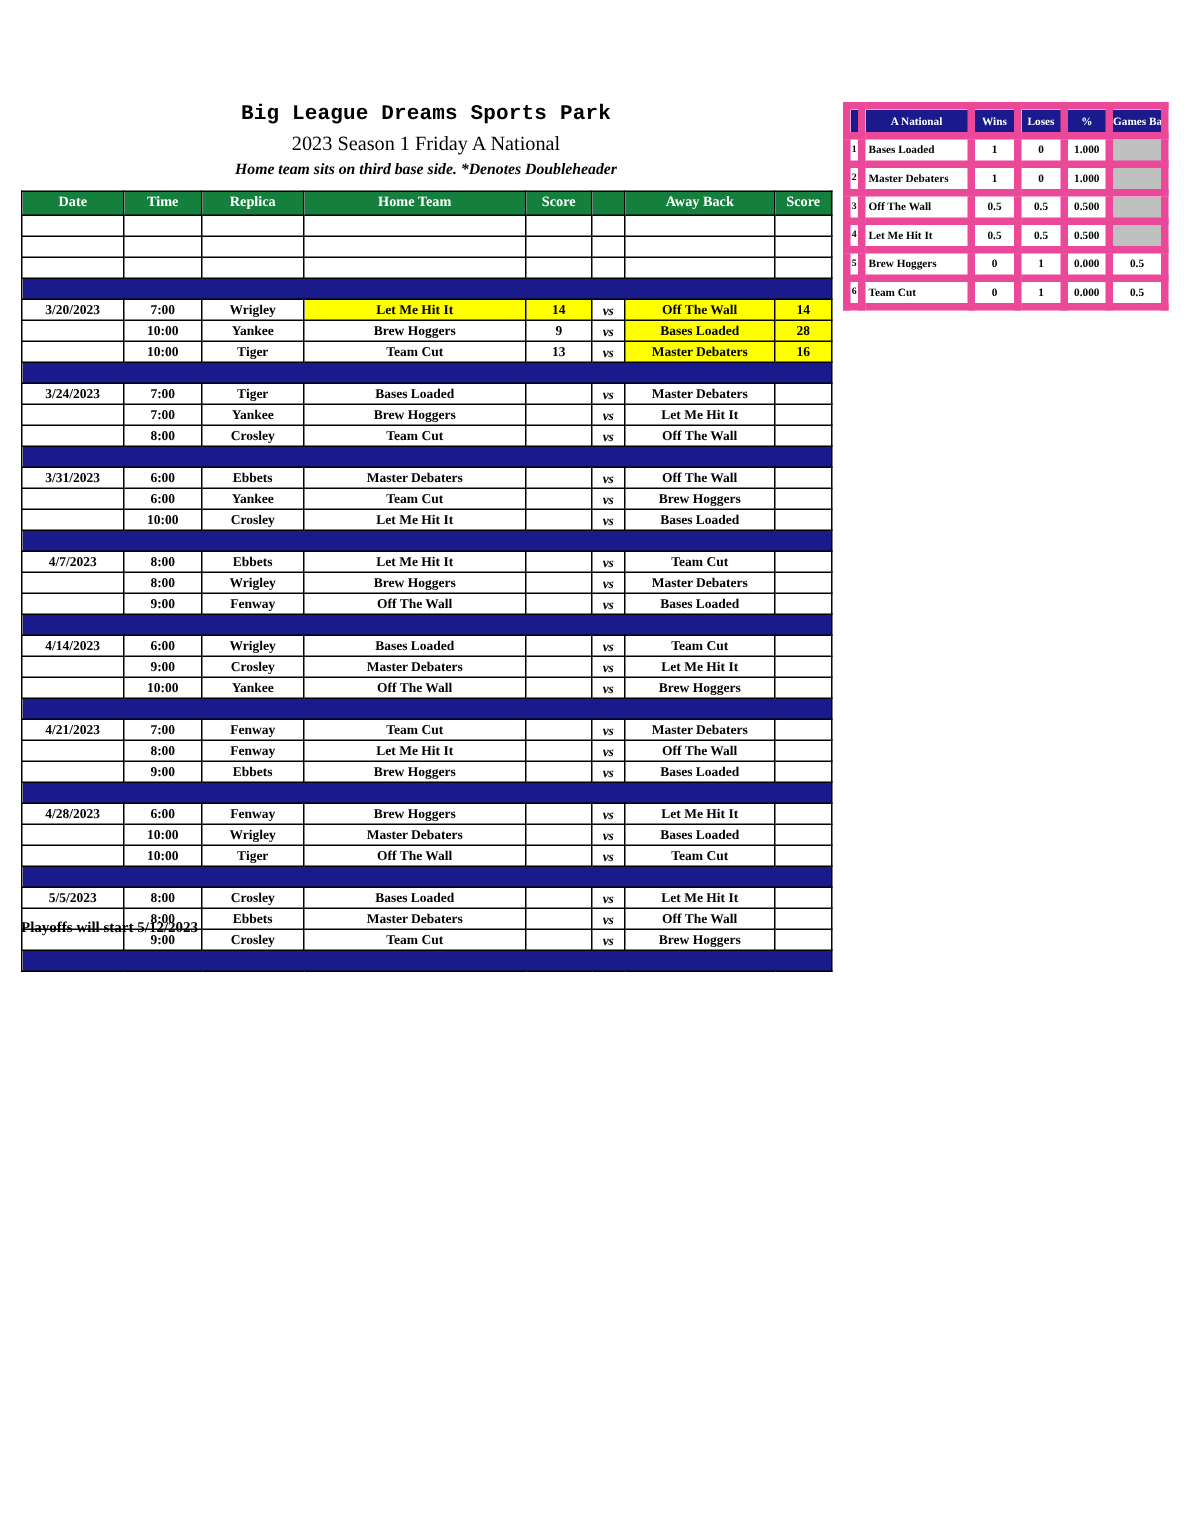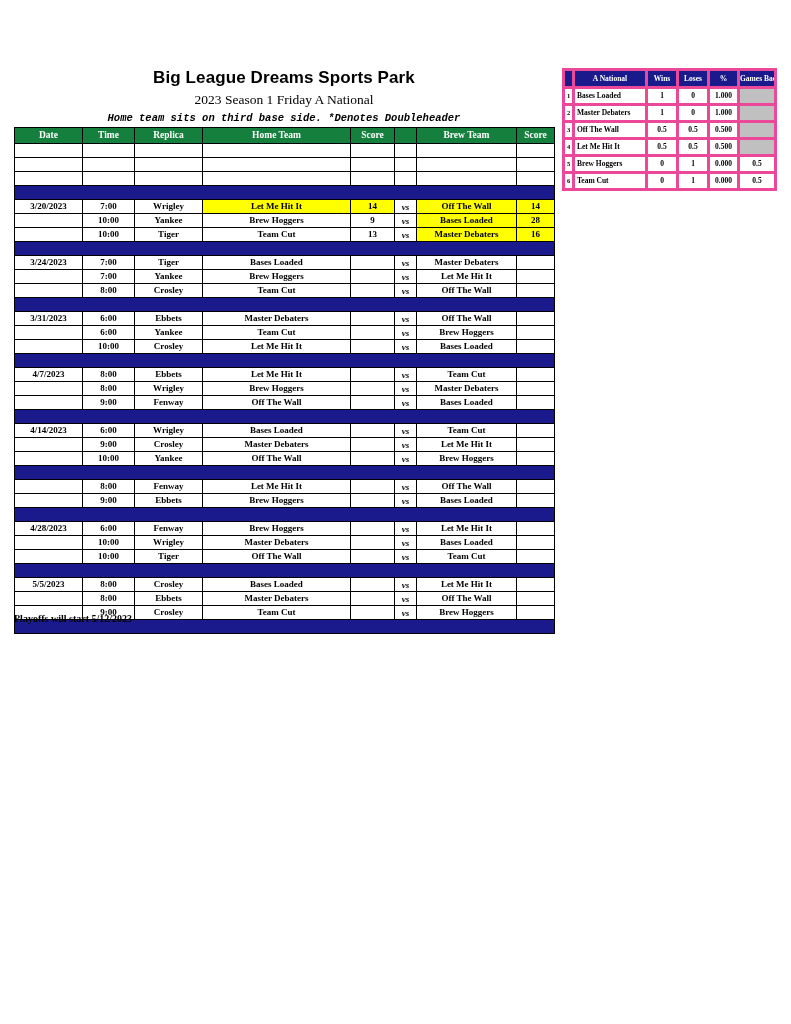--- a/index.html
+++ b/index.html
@@ -18,33 +18,33 @@
 
   
   #title-block {
     position: absolute;
     left: 14px;
     top: 68px;
     width: 540px;
     text-align: center;
   }
   #park-title {
-    font-family: Liberation Sans, sans-serif;
+    font-family: Liberation Mono, monospace;
     font-weight: bold;
-    font-size: 17px;
+    font-size: 14px;
     letter-spacing: 0.1px;
   }
   #season-title {
     font-family: "Liberation Serif", serif;
     font-weight: normal;
     font-size: 13.5px;
     margin-top: 4px;
   }
   #note-title {
-    font-family: Liberation Mono, monospace;
+    font-family: Liberation Serif, serif;
     font-weight: bold;
     font-style: italic;
     font-size: 10.5px;
     margin-top: 4px;
   }
 
   
   #schedule {
     position: absolute;
     left: 14px;
@@ -119,21 +119,21 @@
     table-layout: fixed;
   }
   #standings col.s-rank { width: 10px; }
   #standings col.s-team { width: 73px; }
   #standings col.s-wins { width: 31px; }
   #standings col.s-loss { width: 31px; }
   #standings col.s-pct  { width: 30px; }
   #standings col.s-gb   { width: 37px; }
 
   #standings th, #standings td {
-    border: 3px solid #ec4899;
+    border: 5px solid #ec4899;
     font-size: 7.5px;
     height: 14px;
     line-height: 12px;
     text-align: center;
     font-weight: bold;
     padding: 0;
     overflow: hidden;
     white-space: nowrap;
   }
   #standings thead th {
@@ -179,21 +179,21 @@
       <col class="c-as">
   </colgroup>
   <thead>
     <tr>
       <th>Date</th>
       <th>Time</th>
       <th>Replica</th>
       <th>Home Team</th>
       <th>Score</th>
       <th></th>
-      <th>Brew Team</th>
+      <th>Away Back</th>
       <th>Score</th>
     </tr>
   </thead>
   <tbody id="schedule-body">
       <tr class="blank">
         <td class="empty"></td>
         <td class="empty"></td>
         <td class="empty"></td>
         <td class="empty"></td>
         <td class="empty"></td>
@@ -381,20 +381,30 @@
         <td>10:00</td>
         <td>Yankee</td>
         <td>Off The Wall</td>
         <td></td>
         <td class="vs">vs</td>
         <td>Brew Hoggers</td>
         <td></td>
       </tr>
       <tr class="sep">
         <td colspan="8"></td>
+      </tr>
+      <tr>
+        <td>4/21/2023</td>
+        <td>7:00</td>
+        <td>Fenway</td>
+        <td>Team Cut</td>
+        <td></td>
+        <td class="vs">vs</td>
+        <td>Master Debaters</td>
+        <td></td>
       </tr>
       <tr>
         <td></td>
         <td>8:00</td>
         <td>Fenway</td>
         <td>Let Me Hit It</td>
         <td></td>
         <td class="vs">vs</td>
         <td>Off The Wall</td>
         <td></td>

